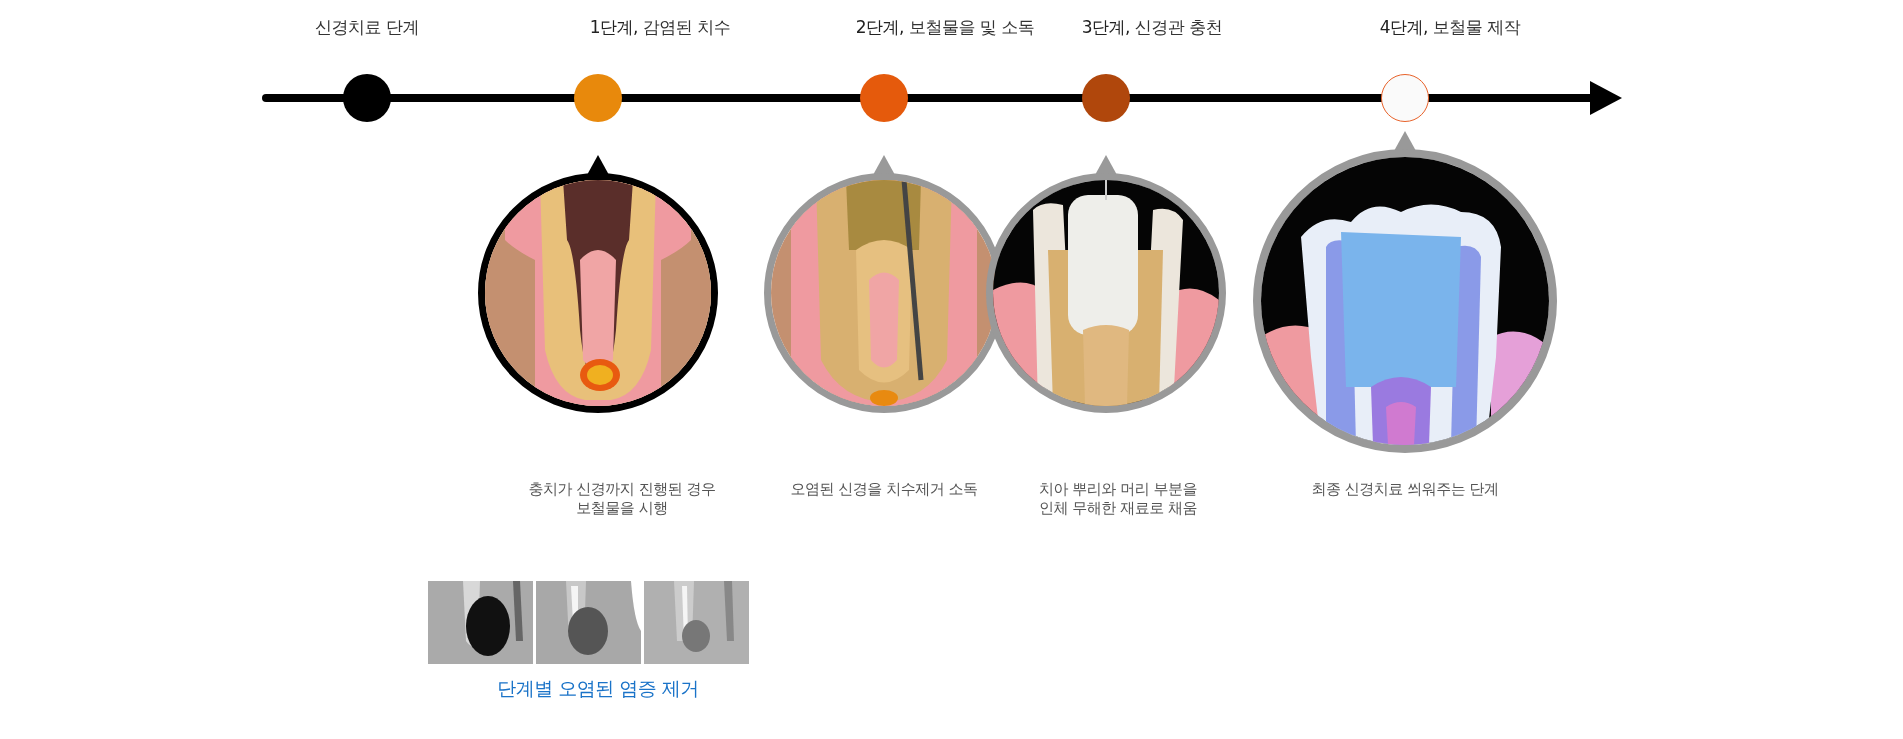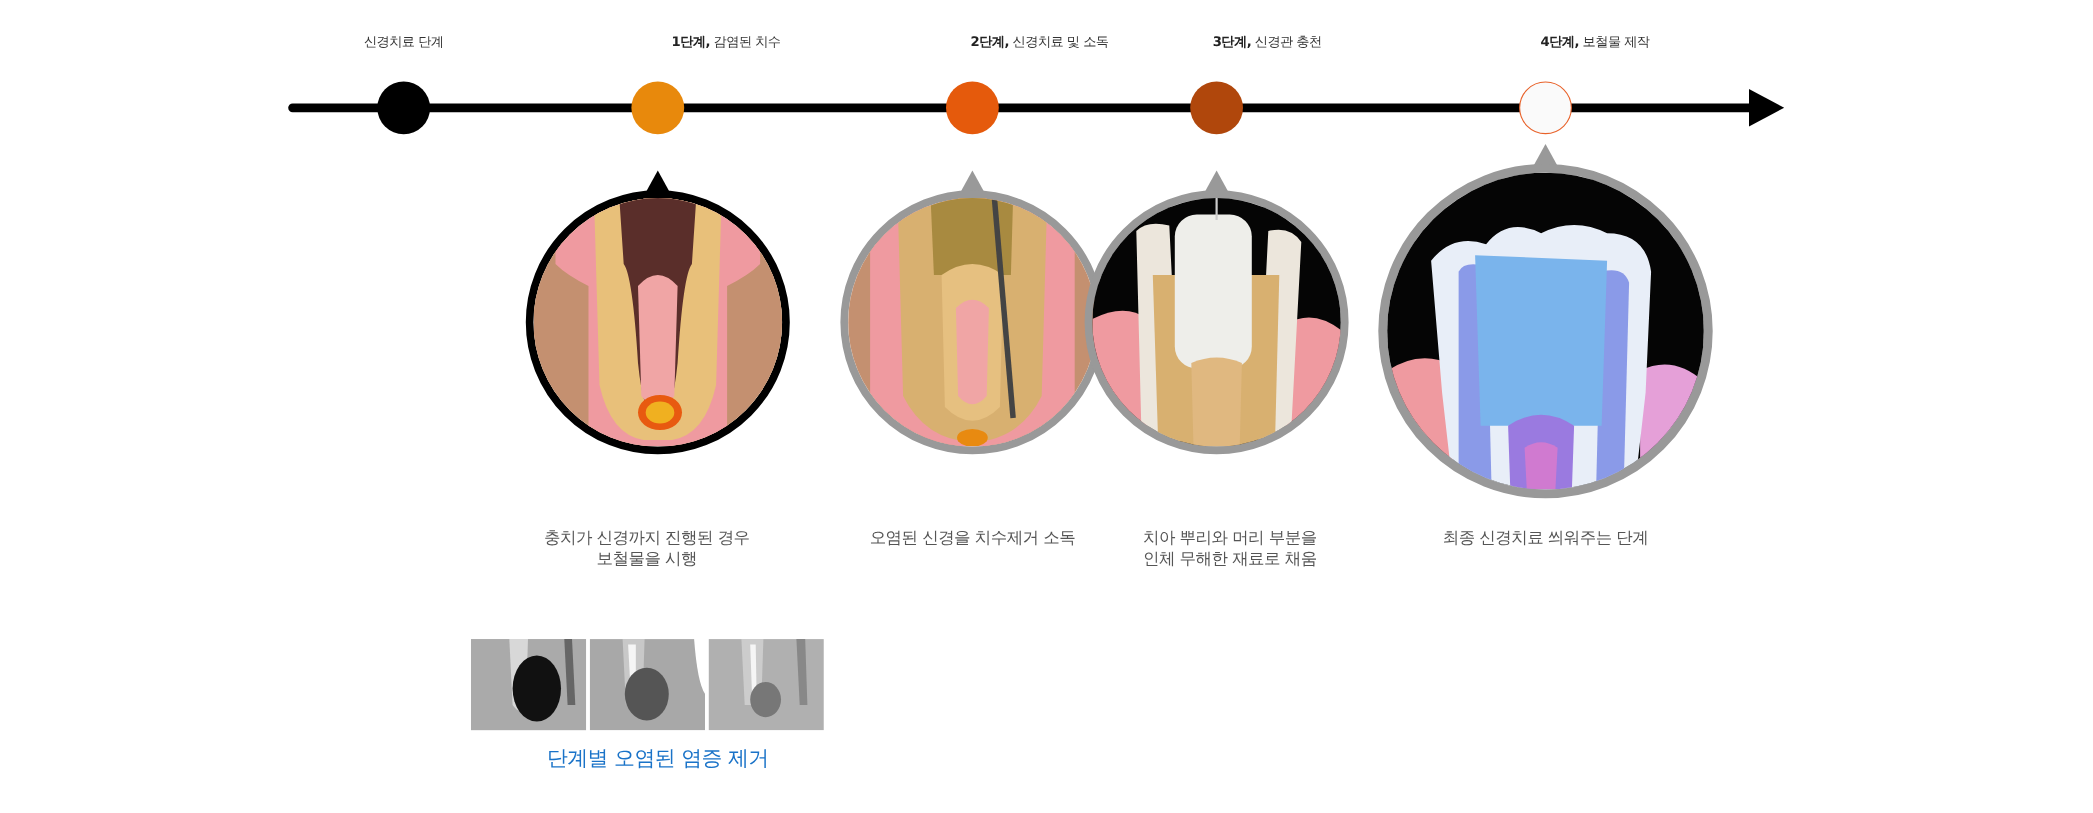--- a/index.html
+++ b/index.html
@@ -1,20 +1,20 @@
 <!DOCTYPE html>
 <html><head>
 <meta charset="utf-8">
 <style>
   html, body { margin:0; padding:0; background:#ffffff; }
   body { width:1903px; height:739px; position:relative; overflow:hidden;
          font-family:"DejaVu Sans","Liberation Sans",sans-serif; }
-  .step-title { position:absolute; top:30px; font-size:12px; color:#333; white-space:nowrap;
+  .step-title { position:absolute; top:16px; font-size:17px; color:#333; white-space:nowrap;
                 transform:translateX(-50%); letter-spacing:-0.5px; }
-  .step-title b { font-weight:bold; color:#222; }
+  .step-title b { font-weight:normal; color:#222; }
   .timeline-line { position:absolute; left:262px; top:94px; width:1335px; height:8px;
                    background:#000; border-radius:4px; }
   .timeline-arrow { position:absolute; left:1590px; top:81px; width:0; height:0;
                     border-top:17px solid transparent; border-bottom:17px solid transparent;
                     border-left:32px solid #000; }
   .dot { position:absolute; top:74px; width:48px; height:48px; border-radius:50%;
          transform:translateX(-50%); box-sizing:border-box; }
   .pointer { position:absolute; width:0; height:0; transform:translateX(-50%);
              border-left:11px solid transparent; border-right:11px solid transparent;
              border-bottom:20px solid #999; }
@@ -30,21 +30,21 @@
 </head>
 <body>
 
 <div class="step-title" style="left:367px">
   <b></b><span>신경치료 단계</span>
 </div>
 <div class="step-title" style="left:660px">
   <b>1단계,</b><span> 감염된 치수</span>
 </div>
 <div class="step-title" style="left:945px">
-  <b>2단계,</b><span> 신경치료 및 소독</span>
+  <b>2단계,</b><span> 보철물을 및 소독</span>
 </div>
 <div class="step-title" style="left:1152px">
   <b>3단계,</b><span> 신경관 충천</span>
 </div>
 <div class="step-title" style="left:1450px">
   <b>4단계,</b><span> 보철물 제작</span>
 </div>
 
 <div class="timeline-line"></div>
 <div class="timeline-arrow"></div>
@@ -107,21 +107,21 @@
     <path d="M230,180 Q260,165 288,190 L288,288 L230,288 Z" fill="#e5a0d8"></path>
     <path d="M40,80 Q60,55 90,65 Q110,40 140,55 Q170,40 200,55 Q235,55 240,90 L235,200 L225,288 L60,288 L50,200 Z" fill="#e8eef8"></path>
     <path d="M65,90 Q70,80 90,85 L95,288 L65,288 Z" fill="#8a9ae8"></path>
     <path d="M195,90 Q215,85 220,100 L215,288 L190,288 Z" fill="#8a9ae8"></path>
     <path d="M80,75 L200,80 L195,230 L85,230 Z" fill="#7ab4ec"></path>
     <path d="M110,230 Q140,210 170,230 L168,288 L112,288 Z" fill="#9a7ae0"></path>
     <path d="M125,250 Q140,240 155,250 L153,288 L127,288 Z" fill="#d07ad0"></path>
   </svg>
 </div>
 
-<div class="desc" style="left:588px">
+<div class="desc" style="left:622px">
   <div>충치가 신경까지 진행된 경우</div>
   <div>보철물을 시행</div>
 </div>
 <div class="desc" style="left:884px">
   <div>오염된 신경을 치수제거 소독</div>
 </div>
 <div class="desc" style="left:1118px">
   <div>치아 뿌리와 머리 부분을</div>
   <div>인체 무해한 재료로 채움</div>
 </div>

